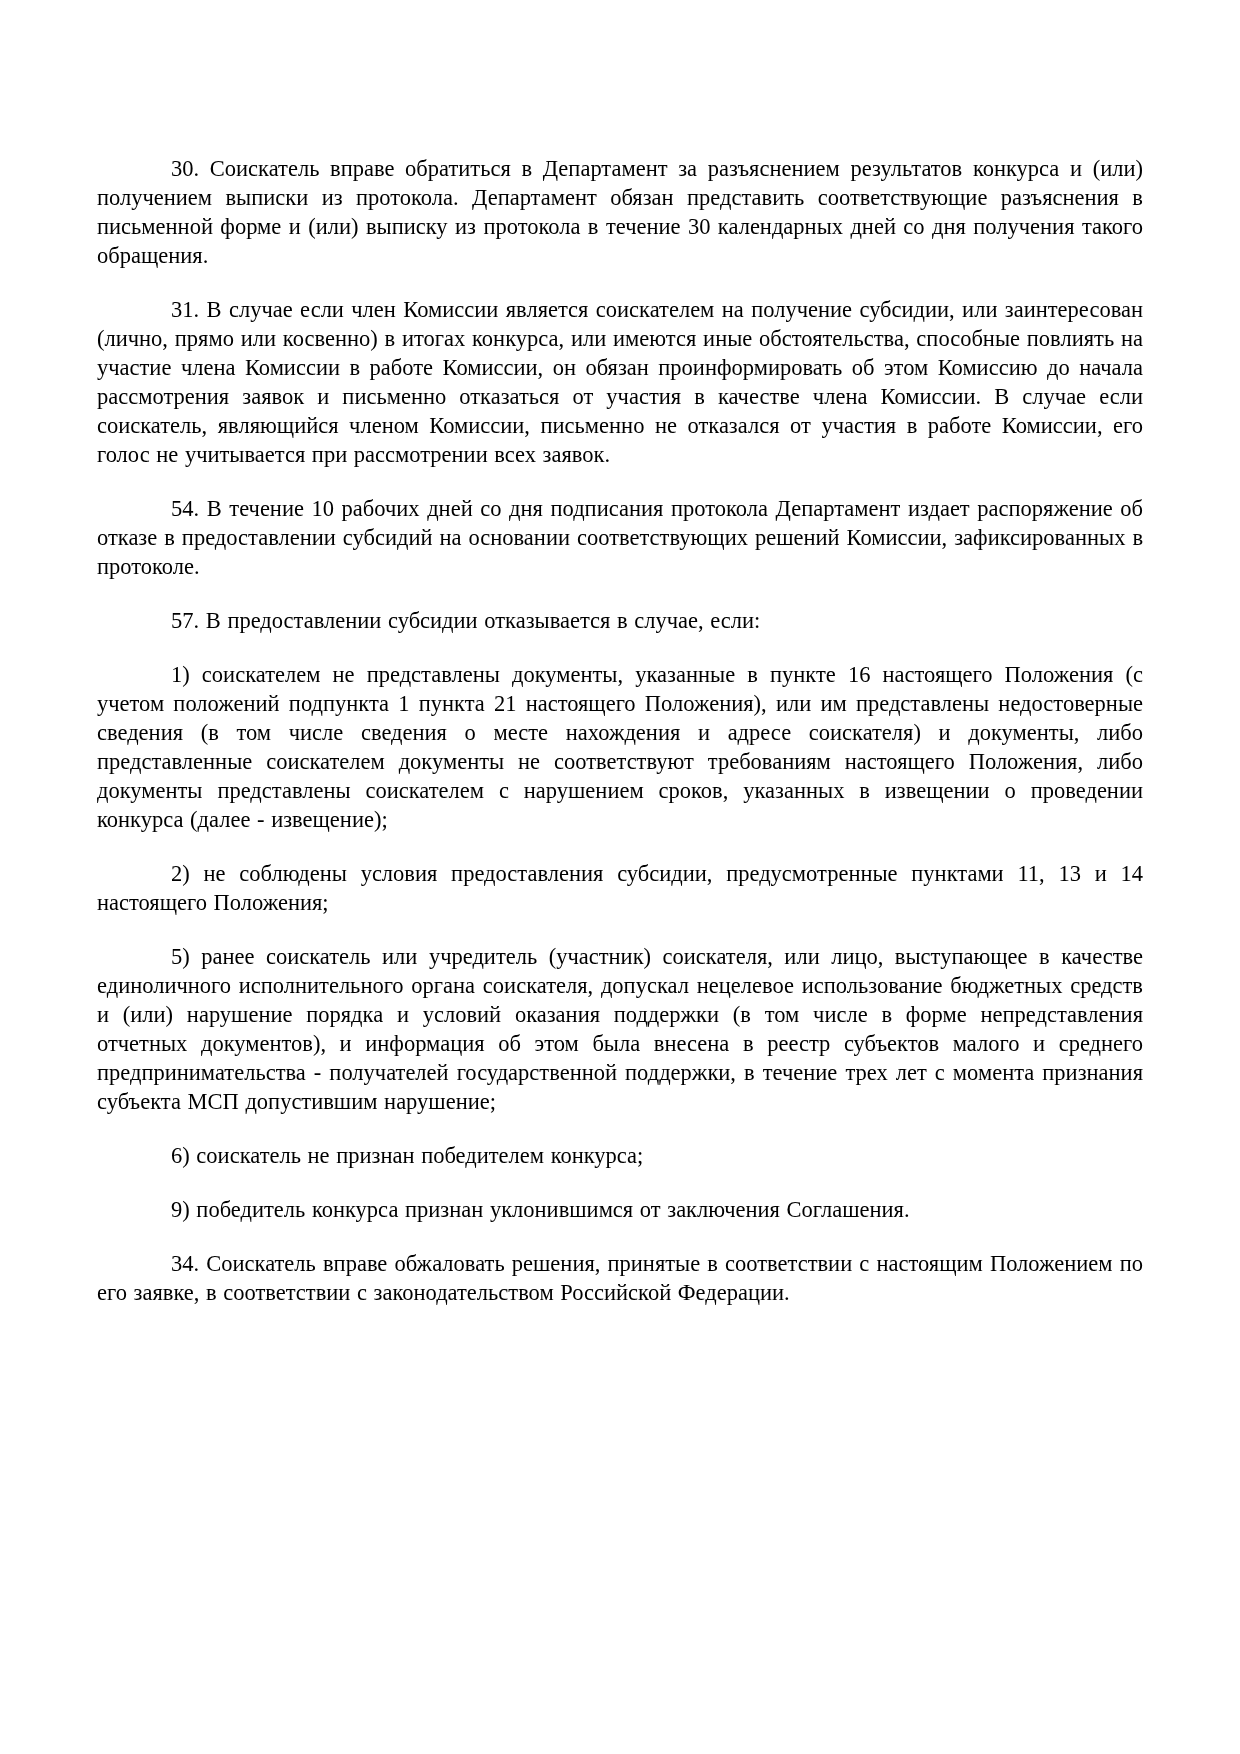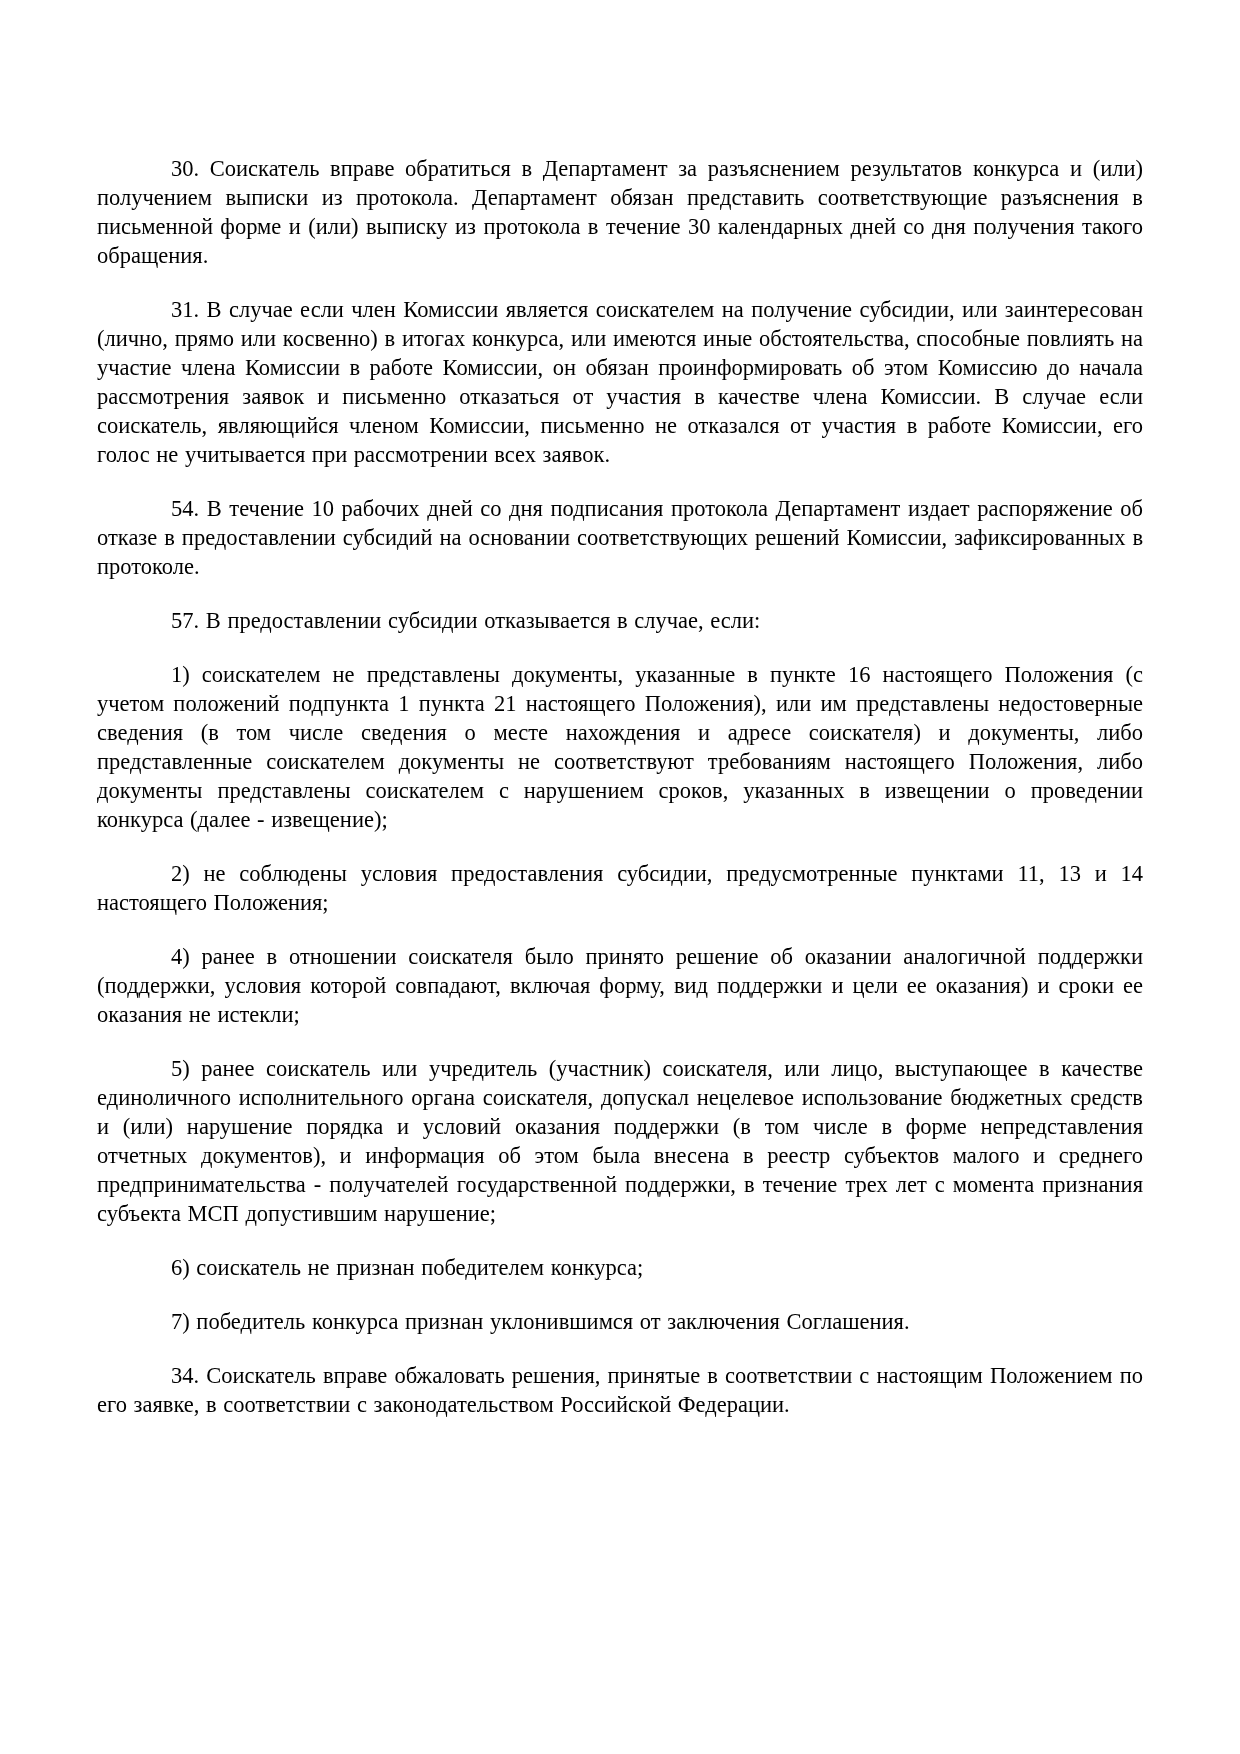--- a/index.html
+++ b/index.html
@@ -37,19 +37,18 @@
 <body>
 
 <div class="sheet">
   <div class="content">
     <p>30. Соискатель вправе обратиться в Департамент за разъяснением результатов конкурса и (или) получением выписки из протокола. Департамент обязан представить соответствующие разъяснения в письменной форме и (или) выписку из протокола в течение 30 календарных дней со дня получения такого обращения.</p>
     <p>31. В случае если член Комиссии является соискателем на получение субсидии, или заинтересован (лично, прямо или косвенно) в итогах конкурса, или имеются иные обстоятельства, способные повлиять на участие члена Комиссии в работе Комиссии, он обязан проинформировать об этом Комиссию до начала рассмотрения заявок и письменно отказаться от участия в качестве члена Комиссии. В случае если соискатель, являющийся членом Комиссии, письменно не отказался от участия в работе Комиссии, его голос не учитывается при рассмотрении всех заявок.</p>
     <p>54. В течение 10 рабочих дней со дня подписания протокола Департамент издает распоряжение об отказе в предоставлении субсидий на основании соответствующих решений Комиссии, зафиксированных в протоколе.</p>
     <p>57. В предоставлении субсидии отказывается в случае, если:</p>
     <p>1) соискателем не представлены документы, указанные в пункте 16 настоящего Положения (с учетом положений подпункта 1 пункта 21 настоящего Положения), или им представлены недостоверные сведения (в том числе сведения о месте нахождения и адресе соискателя) и документы, либо представленные соискателем документы не соответствуют требованиям настоящего Положения, либо документы представлены соискателем с нарушением сроков, указанных в извещении о проведении конкурса (далее - извещение);</p>
     <p>2) не соблюдены условия предоставления субсидии, предусмотренные пунктами 11, 13 и 14 настоящего Положения;</p>
-    <p>4) ранее в отношении соискателя было принято решение об оказании аналогичной поддержки (поддержки, условия которой совпадают, включая форму, вид поддержки и цели ее оказания) и сроки ее оказания не истекли;</p>
     <p>5) ранее соискатель или учредитель (участник) соискателя, или лицо, выступающее в качестве единоличного исполнительного органа соискателя, допускал нецелевое использование бюджетных средств и (или) нарушение порядка и условий оказания поддержки (в том числе в форме непредставления отчетных документов), и информация об этом была внесена в реестр субъектов малого и среднего предпринимательства - получателей государственной поддержки, в течение трех лет с момента признания субъекта МСП допустившим нарушение;</p>
     <p>6) соискатель не признан победителем конкурса;</p>
-    <p>7) победитель конкурса признан уклонившимся от заключения Соглашения.</p>
+    <p>9) победитель конкурса признан уклонившимся от заключения Соглашения.</p>
     <p>34. Соискатель вправе обжаловать решения, принятые в соответствии с настоящим Положением по его заявке, в соответствии с законодательством Российской Федерации.</p>
   </div>
 </div>
 
 </body></html>

